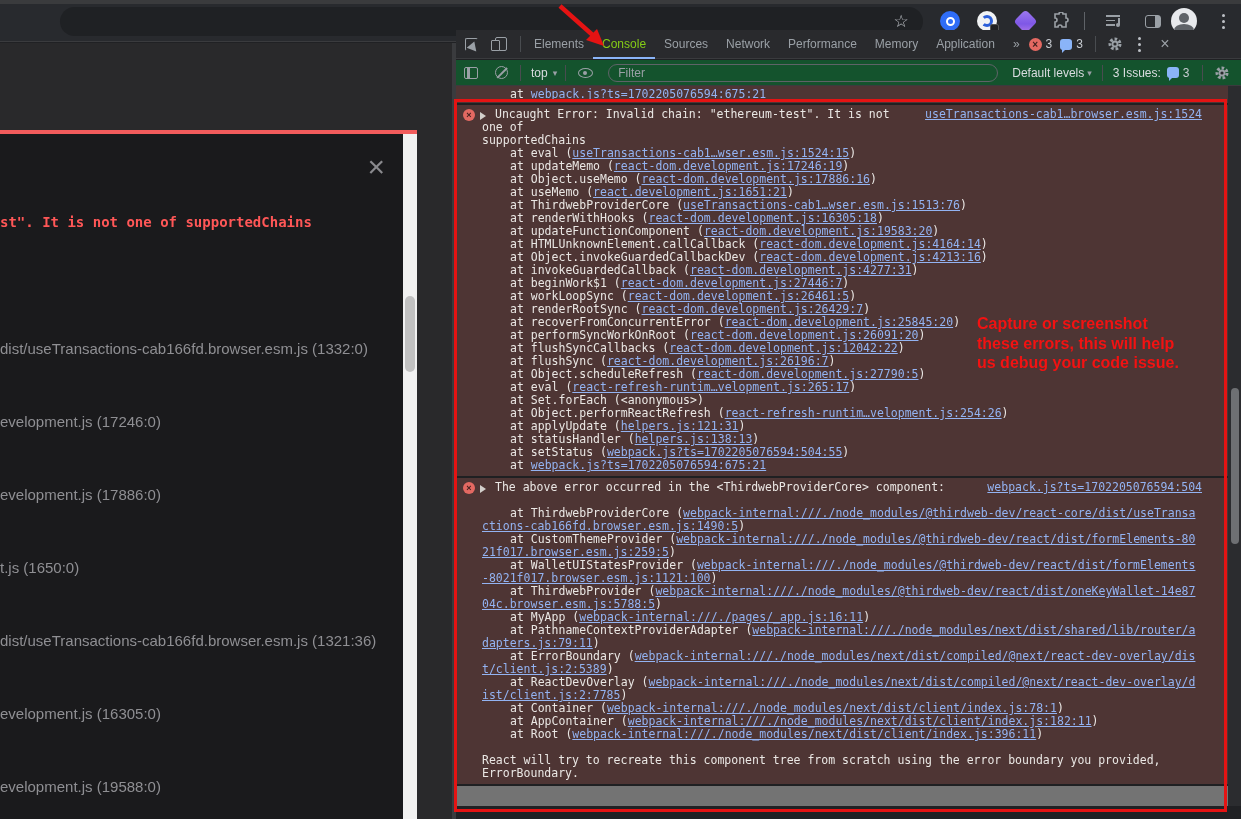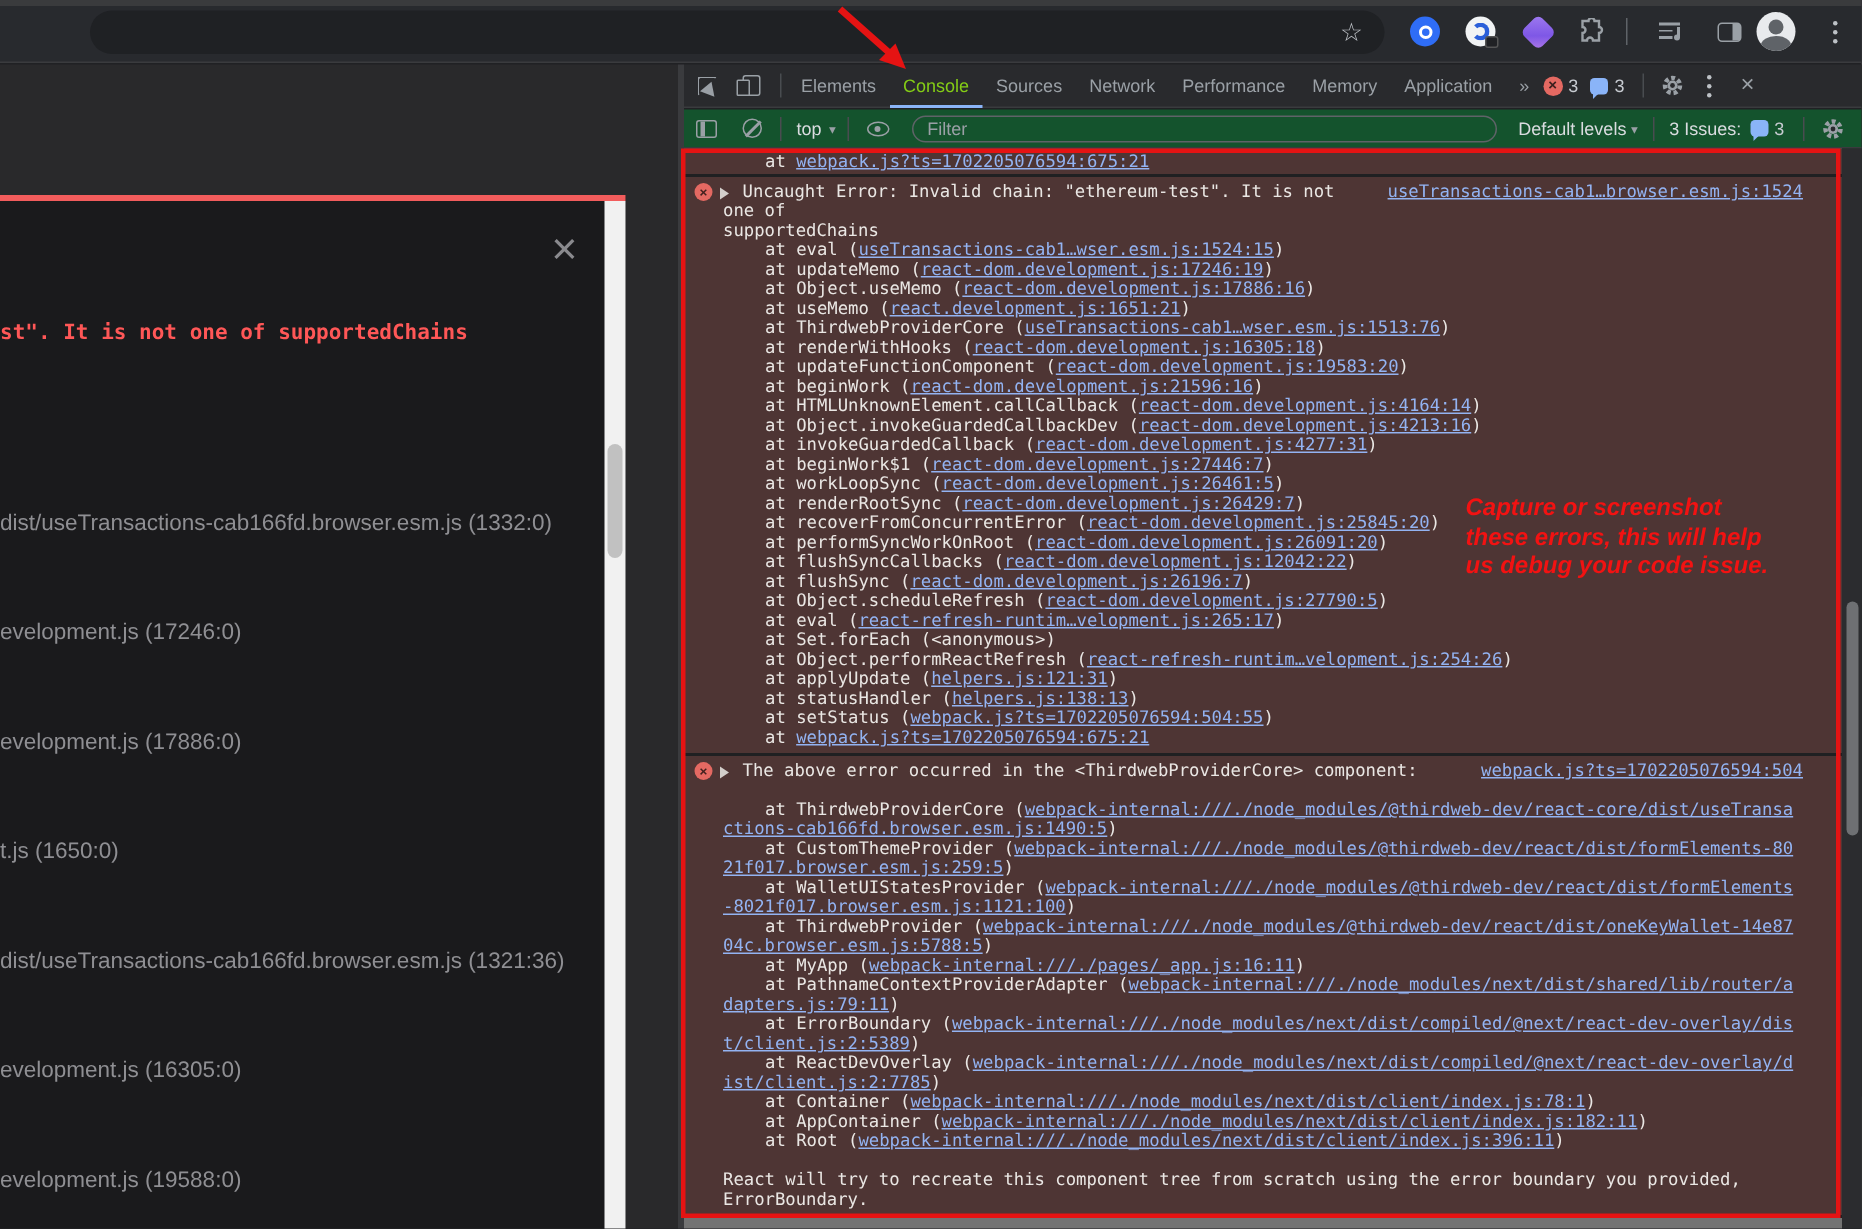--- a/index.html
+++ b/index.html
@@ -45,21 +45,21 @@
     color:#8a8a8e; line-height:30px; cursor:default; }
   #overlay-error-text { position:absolute; left:0; top:80px; width:360px;
     font-family:"DejaVu Sans Mono", monospace; font-weight:bold; font-size:14px; color:#ff5757; }
   #overlay-stack { position:absolute; left:0; top:205px; width:400px; }
   .stack-item { height:73px; font-size:15px; color:#8f8f93; line-height:20px; }
   #overlay-scroll-track { position:absolute; right:0; top:0; width:14px; height:685px; background:#f1f1f1; }
   #overlay-scroll-thumb { position:absolute; right:2px; top:162px; width:10px; height:76px;
     background:#c1c1c1; border-radius:5px; }
 
   
-  #devtools { position:absolute; left:456px; top:43px; width:785px; height:688px; background:#202124; }
+  #devtools { position:absolute; left:456px; top:30px; width:785px; height:688px; background:#202124; }
 
   #dt-tabbar { position:absolute; left:0; top:0; width:785px; height:29px;
     background:#292a2d; border-bottom:1px solid #3a3b3e; display:flex; align-items:center;
     font-size:12px; color:#9aa0a6; }
   .dt-tab { padding:0 9px; height:29px; display:flex; align-items:center; cursor:default; }
   .dt-tab.active { color:#84cc16; box-shadow:inset 0 -2px 0 #8ab4f8; }
   .bar-ic { width:30px; height:29px; display:flex; align-items:center; justify-content:center; }
   .vsep { width:1px; height:16px; background:#494c50; margin:0 4px; }
 
   .badge-err { width:13px; height:13px; border-radius:50%; background:#e46962; color:#3c1f1d;
@@ -119,22 +119,22 @@
   .spacer13 { height:13px; }
   .err-badge { position:absolute; left:7px; top:4px; width:12px; height:12px; border-radius:50%;
     background:#e46962; color:#42201e; font-size:9px; font-weight:bold; line-height:12px;
     text-align:center; font-family:"Liberation Sans", sans-serif; }
   .tri { position:absolute; left:24px; top:7px; width:0; height:0;
     border:4px solid transparent; border-left:6px solid #d3cfcb; }
 
   
   #anno-box { position:absolute; left:454px; top:99px; width:773px; height:713px;
     border:3px solid #e51313; pointer-events:none; }
-  #anno-note { position:absolute; left:977px; top:329px; width:220px; color:#f21212;
-    font-size:16px; line-height:19.5px; font-weight:bold; pointer-events:none;font-style:italic; }
+  #anno-note { position:absolute; left:977px; top:314px; width:220px; color:#f21212;
+    font-size:16px; line-height:19.5px; font-weight:bold; pointer-events:none; }
   #anno-arrow { position:absolute; left:540px; top:0; pointer-events:none; }
 </style>
 </head>
 <body>
 
 <div id="browser-toolbar">
   <div id="window-top"></div>
   <div id="omnibox"></div>
   <div class="tb-ic" id="star-icon">☆</div>
   <div class="tb-ic" style="left:938px;width:24px;">
@@ -288,21 +288,20 @@
         <span>supportedChains</span>
       </div>
       <div id="frames1">
           <div class="frame">at eval (<a class="lnk">useTransactions-cab1…wser.esm.js:1524:15</a>)</div>
           <div class="frame">at updateMemo (<a class="lnk">react-dom.development.js:17246:19</a>)</div>
           <div class="frame">at Object.useMemo (<a class="lnk">react-dom.development.js:17886:16</a>)</div>
           <div class="frame">at useMemo (<a class="lnk">react.development.js:1651:21</a>)</div>
           <div class="frame">at ThirdwebProviderCore (<a class="lnk">useTransactions-cab1…wser.esm.js:1513:76</a>)</div>
           <div class="frame">at renderWithHooks (<a class="lnk">react-dom.development.js:16305:18</a>)</div>
           <div class="frame">at updateFunctionComponent (<a class="lnk">react-dom.development.js:19583:20</a>)</div>
-          <div class="frame">at beginWork (<a class="lnk">react-dom.development.js:21596:16</a>)</div>
           <div class="frame">at HTMLUnknownElement.callCallback (<a class="lnk">react-dom.development.js:4164:14</a>)</div>
           <div class="frame">at Object.invokeGuardedCallbackDev (<a class="lnk">react-dom.development.js:4213:16</a>)</div>
           <div class="frame">at invokeGuardedCallback (<a class="lnk">react-dom.development.js:4277:31</a>)</div>
           <div class="frame">at beginWork$1 (<a class="lnk">react-dom.development.js:27446:7</a>)</div>
           <div class="frame">at workLoopSync (<a class="lnk">react-dom.development.js:26461:5</a>)</div>
           <div class="frame">at renderRootSync (<a class="lnk">react-dom.development.js:26429:7</a>)</div>
           <div class="frame">at recoverFromConcurrentError (<a class="lnk">react-dom.development.js:25845:20</a>)</div>
           <div class="frame">at performSyncWorkOnRoot (<a class="lnk">react-dom.development.js:26091:20</a>)</div>
           <div class="frame">at flushSyncCallbacks (<a class="lnk">react-dom.development.js:12042:22</a>)</div>
           <div class="frame">at flushSync (<a class="lnk">react-dom.development.js:26196:7</a>)</div>

